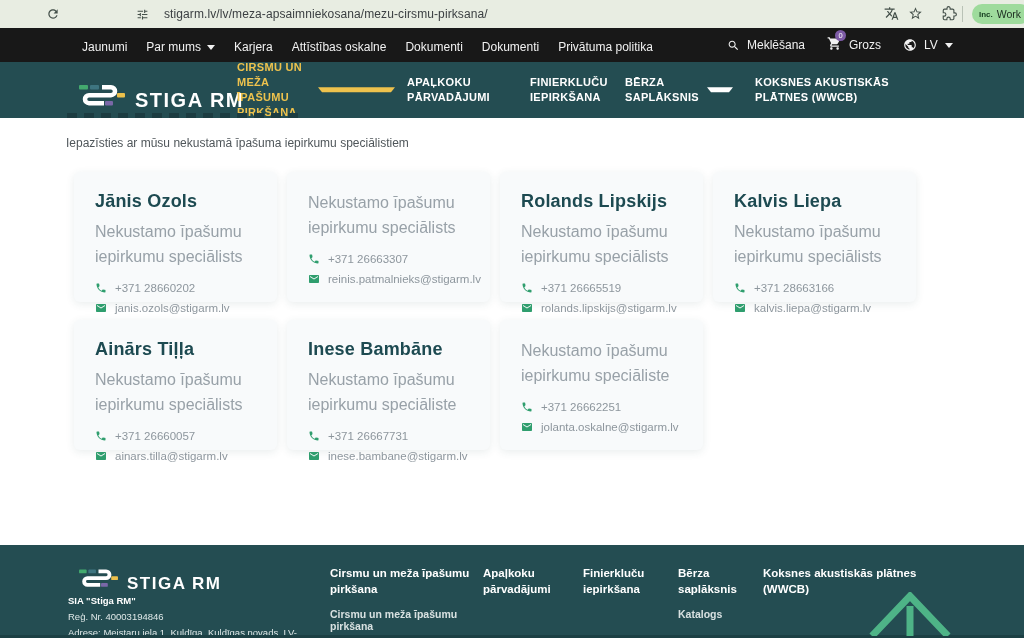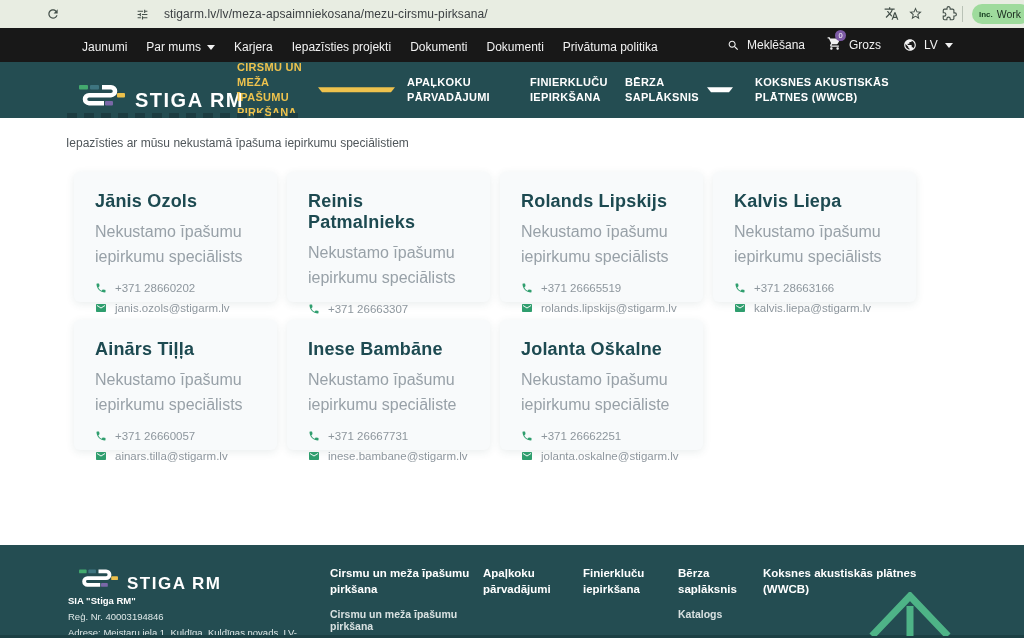--- a/index.html
+++ b/index.html
@@ -114,21 +114,21 @@
           <span>Jaunumi</span>
         </span>
       <span class="t-item">
           <span>Par mums</span>
           <span class="caret"></span>
         </span>
       <span class="t-item">
           <span>Karjera</span>
         </span>
       <span class="t-item">
-          <span>Iepazīsties projekti</span>
+          <span>Attīstības oskalne</span>
         </span>
       <span class="t-item">
           <span>Dokumenti</span>
         </span>
       <span class="t-item">
           <span>Dokumenti</span>
         </span>
       <span class="t-item">
           <span>Privātuma politika</span>
         </span>
@@ -207,21 +207,20 @@
         </div>
         <div class="c-row">
           <svg width="12" height="12" viewBox="0 0 24 24" fill="#2f9e6e">
               <path d="M20 4H4c-1.1 0-1.99.9-1.99 2L2 18c0 1.1.9 2 2 2h16c1.1 0 2-.9 2-2V6c0-1.1-.9-2-2-2zm0 4l-8 5-8-5V6l8 5 8-5v2z"></path>
             </svg>
           <a>janis.ozols@stigarm.lv</a>
         </div>
       </article>
 
       <article class="card">
-        <h3>Reinis Patmalnieks</h3>
         <p class="role">Nekustamo īpašumu iepirkumu speciālists</p>
         <div class="c-row">
             <svg width="12" height="12" viewBox="0 0 24 24" fill="#2f9e6e">
               <path d="M6.62 10.79c1.44 2.83 3.76 5.14 6.59 6.59l2.2-2.2c.27-.27.67-.36 1.02-.24 1.12.37 2.33.57 3.57.57.55 0 1 .45 1 1V20c0 .55-.45 1-1 1-9.39 0-17-7.61-17-17 0-.55.45-1 1-1h3.5c.55 0 1 .45 1 1 0 1.25.2 2.45.57 3.57.11.35.03.74-.25 1.02l-2.2 2.2z"></path>
             </svg>
             <a>+371 26663307</a>
           </div>
         <div class="c-row">
             <svg width="12" height="12" viewBox="0 0 24 24" fill="#2f9e6e">
               <path d="M20 4H4c-1.1 0-1.99.9-1.99 2L2 18c0 1.1.9 2 2 2h16c1.1 0 2-.9 2-2V6c0-1.1-.9-2-2-2zm0 4l-8 5-8-5V6l8 5 8-5v2z"></path>
@@ -292,21 +291,20 @@
           </div>
         <div class="c-row">
             <svg width="12" height="12" viewBox="0 0 24 24" fill="#2f9e6e">
               <path d="M20 4H4c-1.1 0-1.99.9-1.99 2L2 18c0 1.1.9 2 2 2h16c1.1 0 2-.9 2-2V6c0-1.1-.9-2-2-2zm0 4l-8 5-8-5V6l8 5 8-5v2z"></path>
             </svg>
             <a>inese.bambane@stigarm.lv</a>
           </div>
       </article>
 
       <article class="card">
-        <h3>Jolanta Oškalne</h3>
         <p class="role">Nekustamo īpašumu iepirkumu speciāliste</p>
         <div class="c-row">
             <svg width="12" height="12" viewBox="0 0 24 24" fill="#2f9e6e">
               <path d="M6.62 10.79c1.44 2.83 3.76 5.14 6.59 6.59l2.2-2.2c.27-.27.67-.36 1.02-.24 1.12.37 2.33.57 3.57.57.55 0 1 .45 1 1V20c0 .55-.45 1-1 1-9.39 0-17-7.61-17-17 0-.55.45-1 1-1h3.5c.55 0 1 .45 1 1 0 1.25.2 2.45.57 3.57.11.35.03.74-.25 1.02l-2.2 2.2z"></path>
             </svg>
             <a>+371 26662251</a>
           </div>
         <div class="c-row">
             <svg width="12" height="12" viewBox="0 0 24 24" fill="#2f9e6e">
               <path d="M20 4H4c-1.1 0-1.99.9-1.99 2L2 18c0 1.1.9 2 2 2h16c1.1 0 2-.9 2-2V6c0-1.1-.9-2-2-2zm0 4l-8 5-8-5V6l8 5 8-5v2z"></path>

